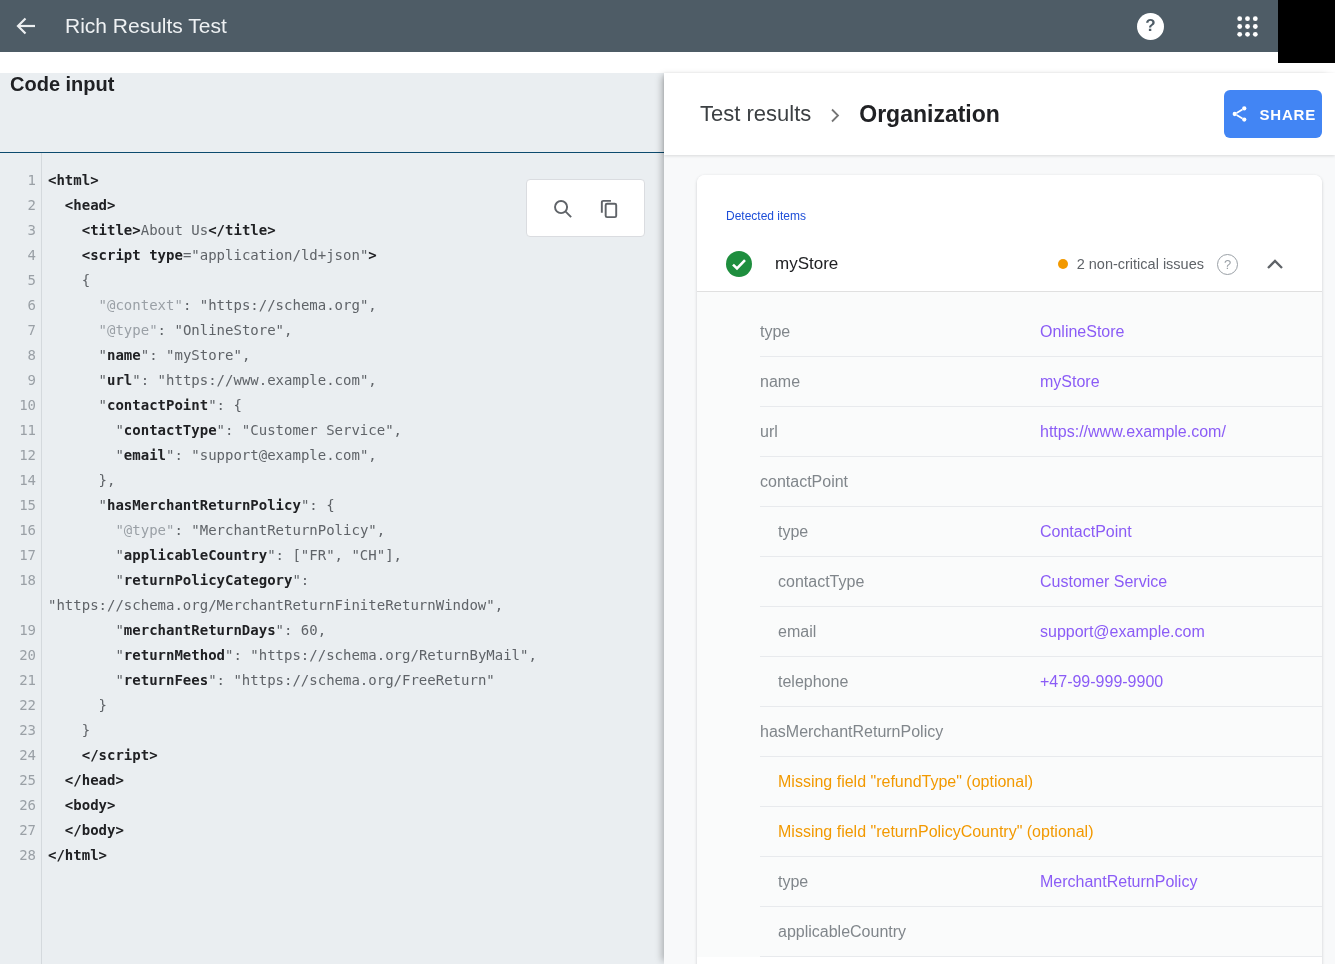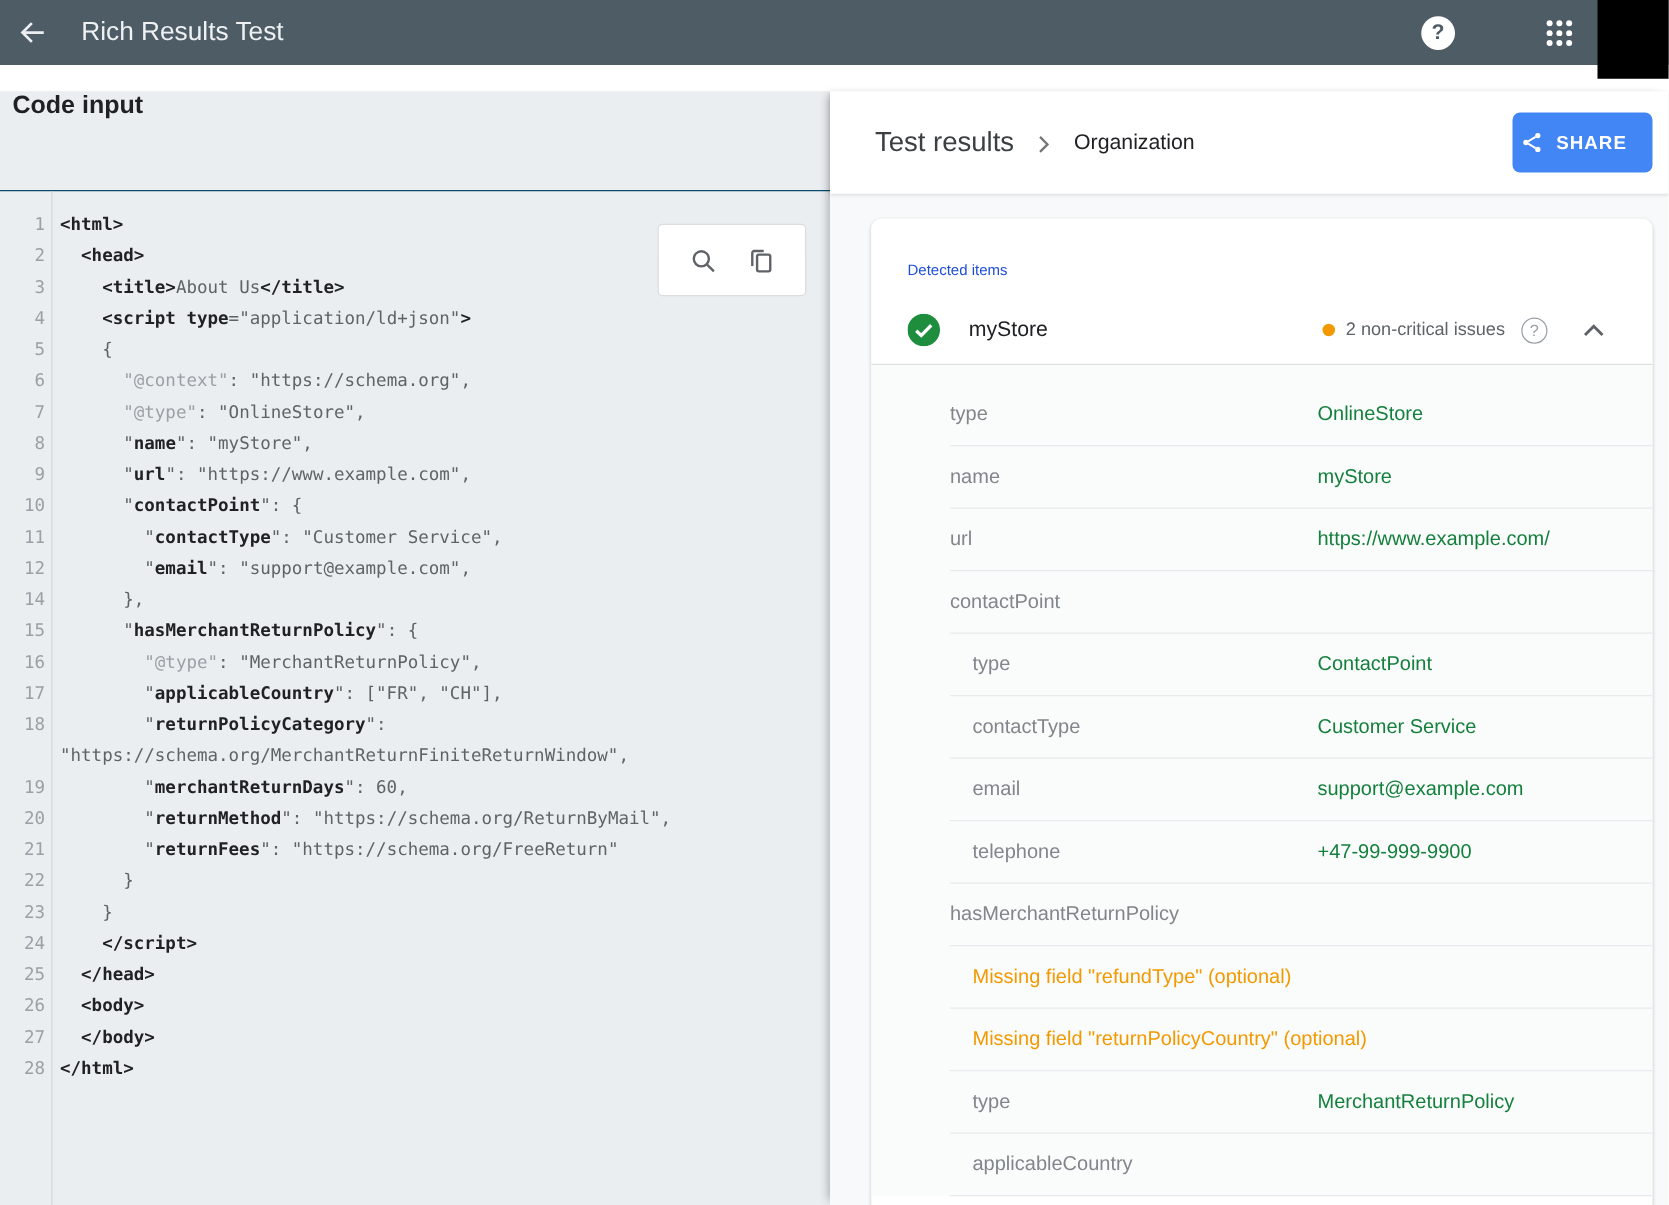--- a/index.html
+++ b/index.html
@@ -29,40 +29,40 @@
   .seg-t,.seg-k{color:#202124;font-weight:bold;}
   .seg-p{color:#5f6368;}
   .seg-a{color:#9aa0a6;}
   .code-toolbar{position:absolute;top:26px;right:19px;width:117px;height:56px;background:#fff;border:1px solid #dadce0;border-radius:4px;display:flex;align-items:center;justify-content:center;gap:24px;}
   .tool-btn{display:flex;align-items:center;justify-content:center;cursor:pointer;}
   
   .right-panel{position:absolute;top:73px;left:664px;right:0;bottom:0;background:#f8f9fa;box-shadow:-5px 0 7px -3px rgba(0,0,0,.28);}
   .results-header{position:absolute;top:0;left:0;right:0;height:82px;background:#fff;display:flex;align-items:center;padding:0 13px 0 36px;box-sizing:border-box;box-shadow:0 1px 3px rgba(0,0,0,.13);z-index:2;}
   .bc-parent{font-size:22px;color:#3c4043;cursor:pointer;white-space:nowrap;}
   .bc-chevron{margin:2px 19px 0 19px;display:flex;align-items:center;}
-  .bc-current{font-size:17px;color:#202124;white-space:nowrap;}
-  .share-btn{margin-left:auto;width:112px;height:48px;background:#4285f4;border-radius:6px;color:#fff;display:flex;align-items:center;justify-content:flex-start;gap:10px;font-size:15px;font-weight:bold;letter-spacing:.8px;cursor:pointer;border:none;}
+  .bc-current{font-size:23px;color:#202124;white-space:nowrap;font-weight:bold;}
+  .share-btn{margin-left:auto;width:98px;height:48px;background:#4285f4;border-radius:6px;color:#fff;display:flex;align-items:center;justify-content:flex-end;gap:10px;font-size:15px;font-weight:bold;letter-spacing:.8px;cursor:pointer;border:none;}
   
   .card{position:absolute;top:102px;left:33px;right:13px;bottom:-12px;background:#fff;border-radius:8px 8px 0 0;box-shadow:0 1px 3px rgba(60,64,67,.25);overflow:hidden;z-index:1;}
   .card-top{padding:34px 38px 0 29px;background:#fff;}
   .detected-title{font-size:12px;color:#1d4ed8;}
   .item-row{display:flex;align-items:center;margin-top:14px;height:54px;cursor:pointer;}
   .check-circle{display:flex;align-items:center;flex:none;}
   .item-name{margin-left:23px;font-size:17px;color:#202124;}
   .issue-dot{width:10px;height:10px;border-radius:50%;background:#f29900;margin-left:auto;flex:none;}
   .issue-text{margin-left:9px;font-size:14.5px;color:#5f6368;white-space:nowrap;}
   .help-outline{margin-left:13px;width:19px;height:19px;border:1.5px solid #9aa0a6;border-radius:50%;color:#9aa0a6;font-size:13px;display:flex;align-items:center;justify-content:center;cursor:pointer;flex:none;}
   .chevron-up{margin-left:28px;display:flex;align-items:center;cursor:pointer;flex:none;}
   .card-divider{height:1px;background:#e0e0e0;}
   .rows{background:#fafbfb;padding-top:15px;}
   .prop-row{position:relative;height:50px;display:flex;align-items:center;padding-left:63px;}
   .prop-row.indent{padding-left:81px;}
   .prop-row::after{content:'';position:absolute;left:63px;right:0;bottom:0;height:1px;background:#e8eaed;}
   .prop-label{font-size:16px;color:#80868b;white-space:nowrap;}
-  .prop-value{position:absolute;left:357px;font-size:16px;color:#15803d;white-space:nowrap;}
+  .prop-value{position:absolute;left:343px;font-size:16px;color:#8b5cf6;white-space:nowrap;}
   .warn-text{font-size:16px;color:#f29900;white-space:nowrap;}
 </style>
 </head>
 <body>
 
 <div class="topbar">
   <div class="back-btn">
     <span style="display:flex">
       <svg width="24" height="24" viewBox="0 0 24 24" fill="none" stroke="#eceff1" stroke-width="2.2">
           <path d="M21 12 H4.5"></path>

